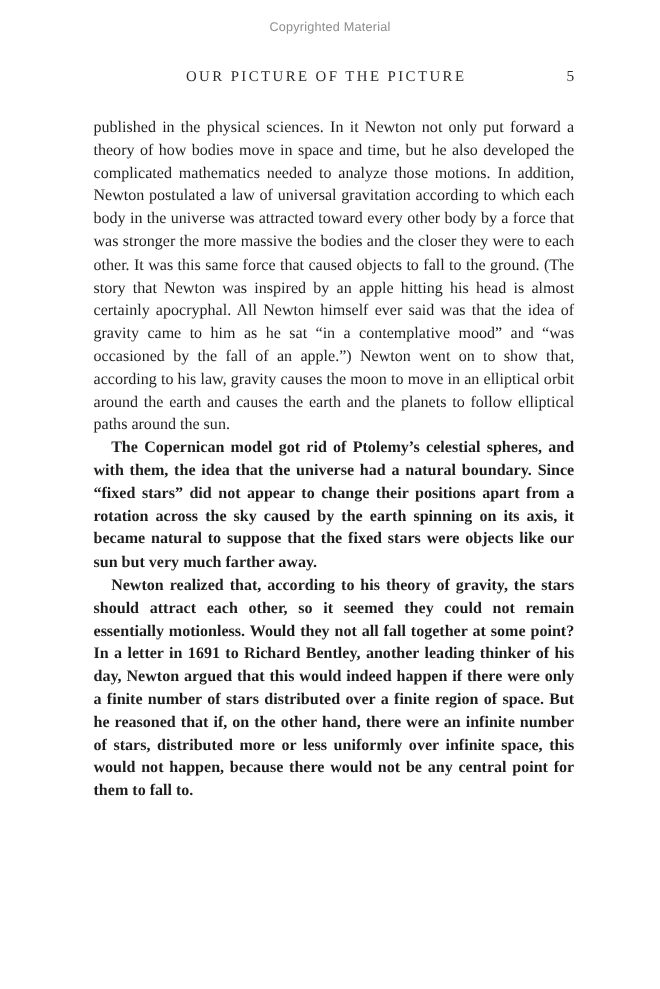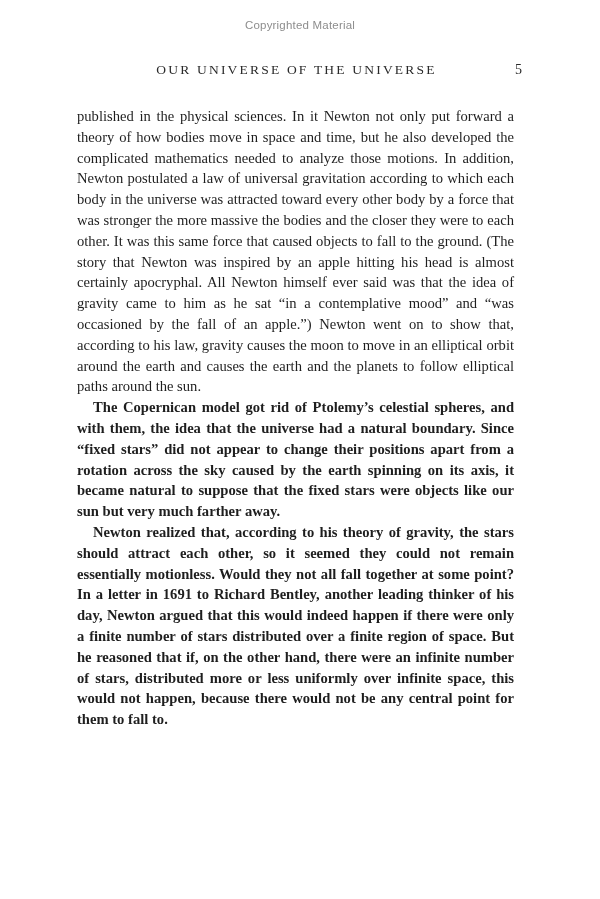--- a/index.html
+++ b/index.html
@@ -46,21 +46,21 @@
   }
   .header-page {
     font-size: 14px;
     color: #2a2a2a;
     width: 14px;
     text-align: right;
   }
   .body-text {
     position: absolute;
     top: 106px;
-    left: 77px;
+    left: 85px;
     width: 437px;
     font-size: 14.6px;
     line-height: 20.8px;
     text-align: justify;
     color: #1e1e1e;
   }
   .body-text p {
     margin: 0;
     padding: 0;
   }
@@ -70,21 +70,21 @@
   }
 </style>
 </head>
 <body>
 
 <div class="page">
 
   <div class="copyright top">Copyrighted Material</div>
 
   <div class="running-header">
-    <span class="header-title">OUR UNIVERSE OF THE UNIVERSE</span>
+    <span class="header-title">OUR PICTURE OF THE PICTURE</span>
     <span class="header-page">5</span>
   </div>
 
   <div class="body-text">
     <p>published in the physical sciences. In it Newton not only put forward a theory of how bodies move in space and time, but he also developed the complicated mathematics needed to analyze those motions. In addition, Newton postulated a law of universal gravitation according to which each body in the universe was attracted toward every other body by a force that was stronger the more massive the bodies and the closer they were to each other. It was this same force that caused objects to fall to the ground. (The story that Newton was inspired by an apple hitting his head is almost certainly apocryphal. All Newton himself ever said was that the idea of gravity came to him as he sat “in a contemplative mood” and “was occasioned by the fall of an apple.”) Newton went on to show that, according to his law, gravity causes the moon to move in an elliptical orbit around the earth and causes the earth and the planets to follow elliptical paths around the sun.</p>
     <p class="indent">The Copernican model got rid of Ptolemy’s celestial spheres, and with them, the idea that the universe had a natural boundary. Since “fixed stars” did not appear to change their positions apart from a rotation across the sky caused by the earth spinning on its axis, it became natural to suppose that the fixed stars were objects like our sun but very much farther away.</p>
     <p class="indent">Newton realized that, according to his theory of gravity, the stars should attract each other, so it seemed they could not remain essentially motionless. Would they not all fall together at some point? In a letter in 1691 to Richard Bentley, another leading thinker of his day, Newton argued that this would indeed happen if there were only a finite number of stars distributed over a finite region of space. But he reasoned that if, on the other hand, there were an infinite number of stars, distributed more or less uniformly over infinite space, this would not happen, because there would not be any central point for them to fall to.</p>
   </div>
 
   <div class="copyright bottom">Copyrighted Material</div>

